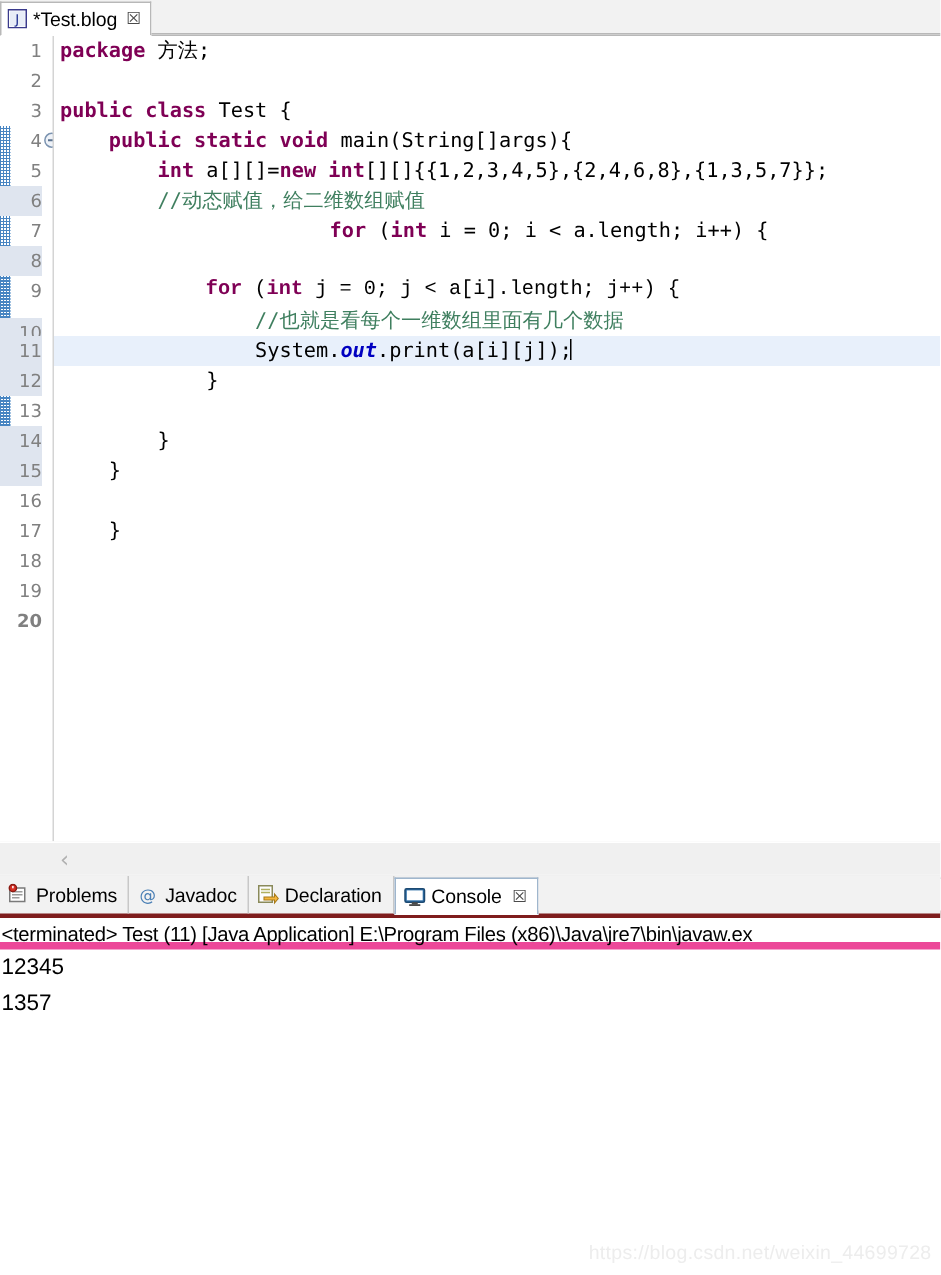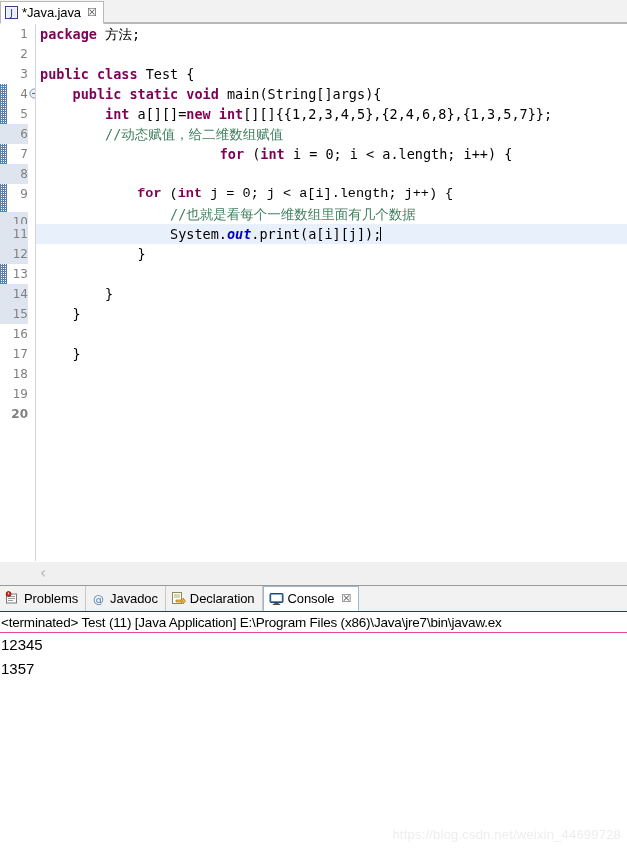--- a/index.html
+++ b/index.html
@@ -184,22 +184,22 @@
     border-bottom: 1px solid #9a9a9a;
     box-sizing: border-box;
   }
 
   
   #view-tabbar {
     position: relative;
     height: 26px;
     background: #f2f2f2;
     display: flex;
-    align-items: flex-start;
-    border-bottom: 1px solid #7f1d1d;
+    align-items: center;
+    border-bottom: 5px solid #7f1d1d;
     box-sizing: border-box;
   }
   .view-tab {
     display: flex;
     align-items: center;
     gap: 4px;
     height: 25px;
     padding: 0 7px 0 5px;
     box-sizing: border-box;
     font-size: 13px;
@@ -233,21 +233,21 @@
     overflow: hidden;
   }
   #console-header {
     height: 21px;
     line-height: 21px;
     font-size: 13.5px;
     color: #000;
     white-space: nowrap;
     padding-left: 1px;
     font-family: "Liberation Sans", sans-serif;
-    border-bottom: 1px solid #ec4899;
+    border-bottom: 5px solid #ec4899;
     box-sizing: border-box;
     letter-spacing: -0.2px;
   }
   .console-line {
     height: 24px;
     line-height: 24px;
     font-size: 15px;
     color: #000;
     font-family: "Liberation Sans", sans-serif;
     white-space: pre;
@@ -271,21 +271,21 @@
 
 <div id="editor-tabbar">
   <div class="editor-tab">
     <span class="tab-file-icon">
       <svg width="13" height="13" viewBox="0 0 13 13">
         <rect x="0.5" y="0.5" width="12" height="12" fill="#ffffff" stroke="#3a3a8c"></rect>
         <rect x="1.5" y="1.5" width="10" height="10" fill="#e8edf7"></rect>
         <text x="6.5" y="10" font-size="9" font-family="DejaVu Sans, sans-serif" fill="#1f2f8f" text-anchor="middle">J</text>
       </svg>
     </span>
-    <span class="tab-label">*Java.java</span>
+    <span class="tab-label">*Test.blog</span>
     <span class="tab-close">☒</span>
   </div>
   <div id="tabbar-filler"></div>
 </div>
 
 <div id="editor-body">
   <div id="gutter">
     <div id="change-bar" style="top: 60px; height: 240px;"></div>
     <div id="line-numbers">
         <div class="ln" style="top: 0px;">1</div>

